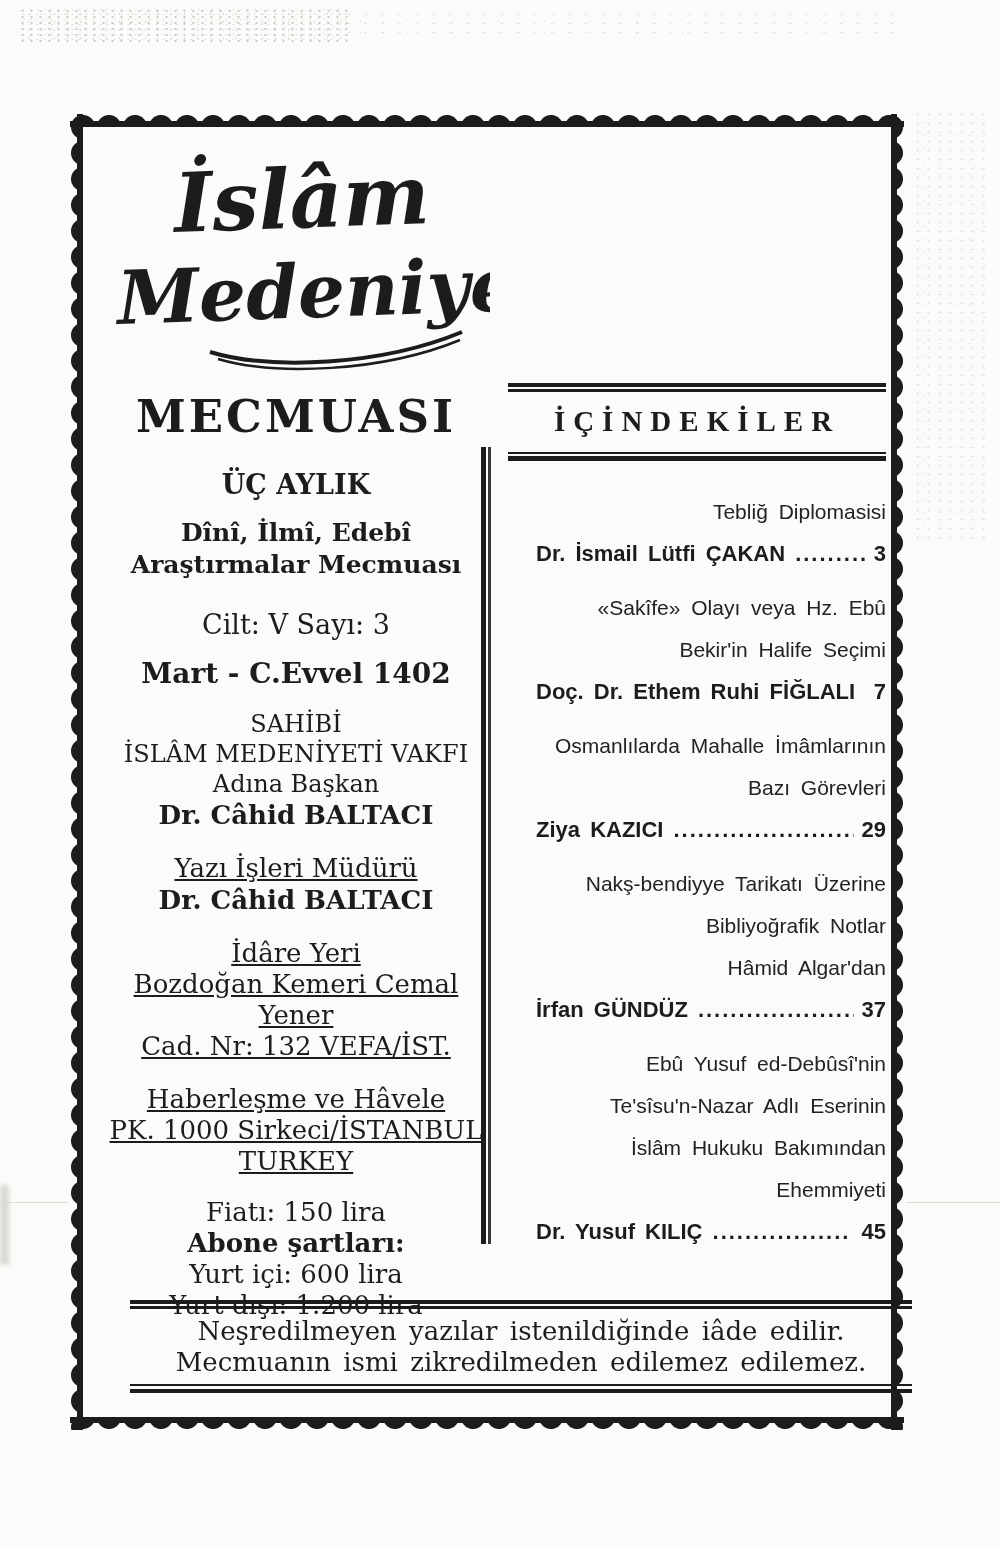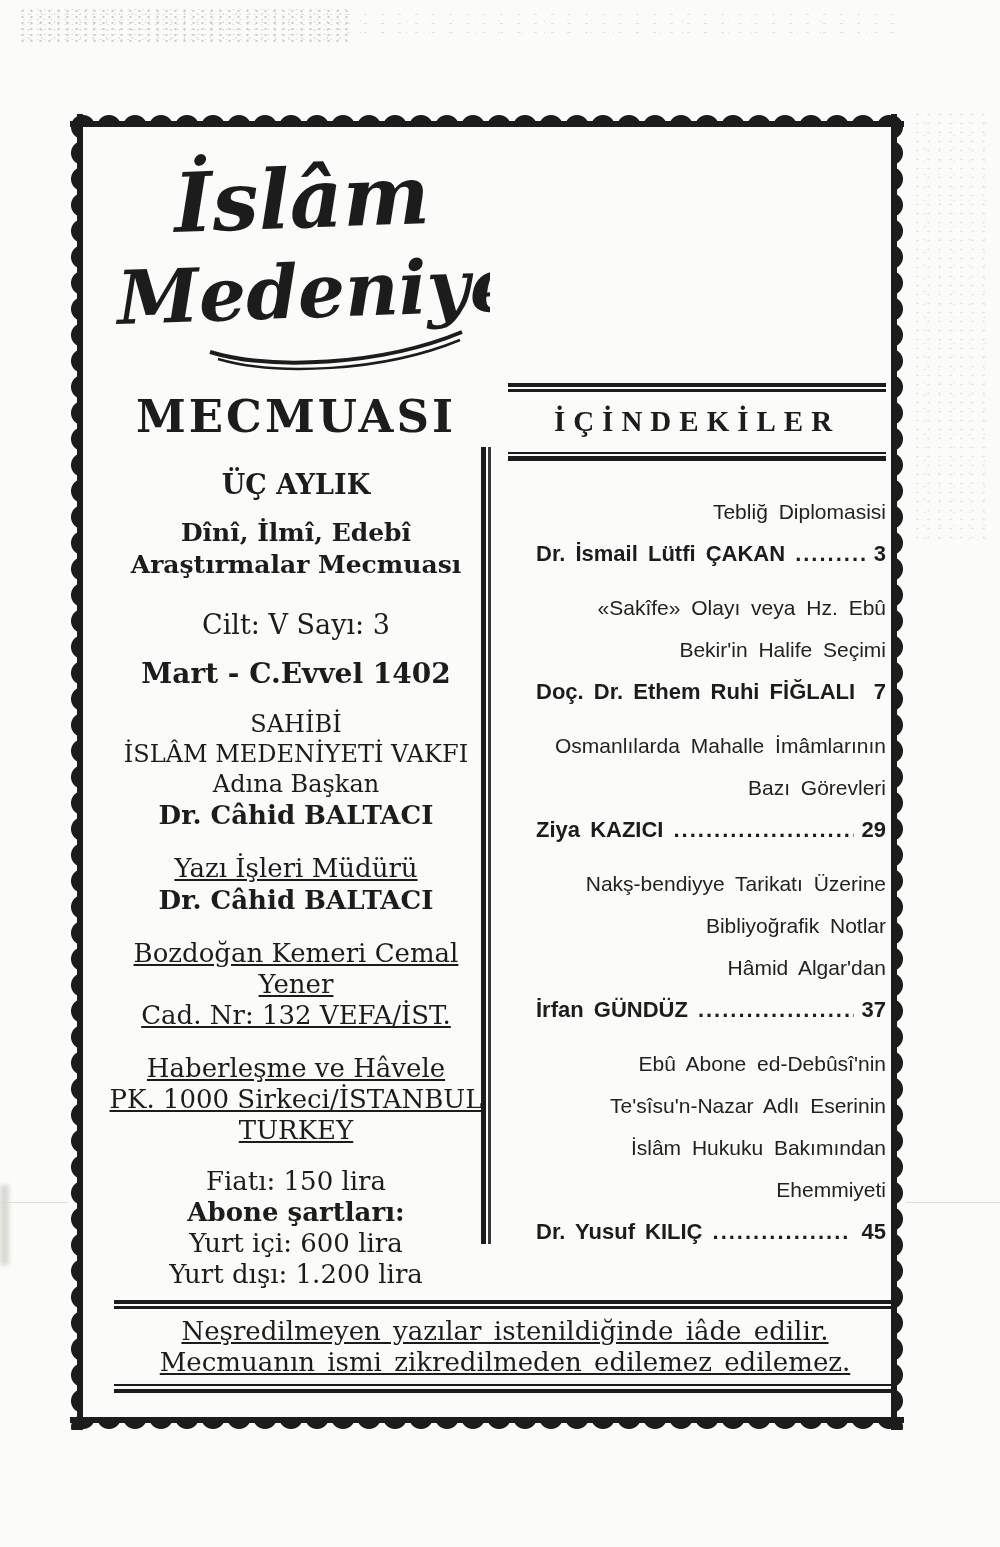--- a/index.html
+++ b/index.html
@@ -108,21 +108,21 @@
   .toc-list{margin-top:30px;}
   .toc-entry{margin-bottom:12px;text-align:right;}
   .toc-line{font-size:21px;color:#222;line-height:42px;word-spacing:5px;}
   .toc-note{padding-left:28px;}
   .toc-author-row{display:flex;align-items:baseline;line-height:42px;}
   .toc-author{font-weight:bold;font-size:22px;padding-left:28px;word-spacing:4px;white-space:nowrap;}
   .toc-dots{font-weight:bold;font-size:22px;margin-left:10px;letter-spacing:2px;overflow:hidden;white-space:nowrap;}
   .toc-page{font-weight:bold;font-size:22px;margin-left:auto;padding-left:8px;}
 
   
-  .footer-box{position:absolute;left:46px;top:1188px;width:782px;text-decoration:underline;}
+  .footer-box{position:absolute;left:62px;top:1188px;width:782px;}
   .footer-text{text-align:center;padding:7px 0 6px 0;}
   .footer-text p{margin:0;font-size:26px;line-height:31px;word-spacing:4px;}
 </style>
 </head>
 <body>
 
 <div class="page">
 
   <div class="noise-band-dense"></div>
   <div class="noise-band-sparse"></div>
@@ -154,20 +154,21 @@
       <p class="mart">Mart - C.Evvel 1402</p>
 
       <p class="plain24">SAHİBİ</p>
       <p class="plain24">İSLÂM MEDENİYETİ VAKFI</p>
       <p class="plain24">Adına Başkan</p>
       <p class="bold26 gap22">Dr. Câhid BALTACI</p>
 
       <p class="plain26">Yazı İşleri Müdürü</p>
       <p class="bold26 gap22">Dr. Câhid BALTACI</p>
 
+      <p class="plain26">İdâre Yeri</p>
       <p class="plain26">Bozdoğan Kemeri Cemal Yener</p>
       <p class="plain26 gap22">Cad. Nr: 132 VEFA/İST.</p>
 
       <p class="plain26">Haberleşme ve Hâvele</p>
       <p class="plain26">PK. 1000 Sirkeci/İSTANBUL</p>
       <p class="plain26 gap20">TURKEY</p>
 
       <p class="fiy">Fiatı: 150 lira</p>
       <p class="fiyb">Abone şartları:</p>
       <p class="fiy">Yurt içi: 600 lira</p>
@@ -217,21 +218,21 @@
           <div class="toc-line">Bibliyoğrafik Notlar</div>
           <div class="toc-line toc-note">Hâmid Algar'dan</div>
           <div class="toc-author-row">
             <span class="toc-author">İrfan GÜNDÜZ</span>
             <span class="toc-dots">.....................</span>
             <span class="toc-page">37</span>
           </div>
         </div>
 
         <div class="toc-entry">
-          <div class="toc-line">Ebû Abone ed-Debûsî'nin</div>
+          <div class="toc-line">Ebû Yusuf ed-Debûsî'nin</div>
           <div class="toc-line">Te'sîsu'n-Nazar Adlı Eserinin</div>
           <div class="toc-line">İslâm Hukuku Bakımından</div>
           <div class="toc-line">Ehemmiyeti</div>
           <div class="toc-author-row">
             <span class="toc-author">Dr. Yusuf KILIÇ</span>
             <span class="toc-dots">.................</span>
             <span class="toc-page">45</span>
           </div>
         </div>
 

